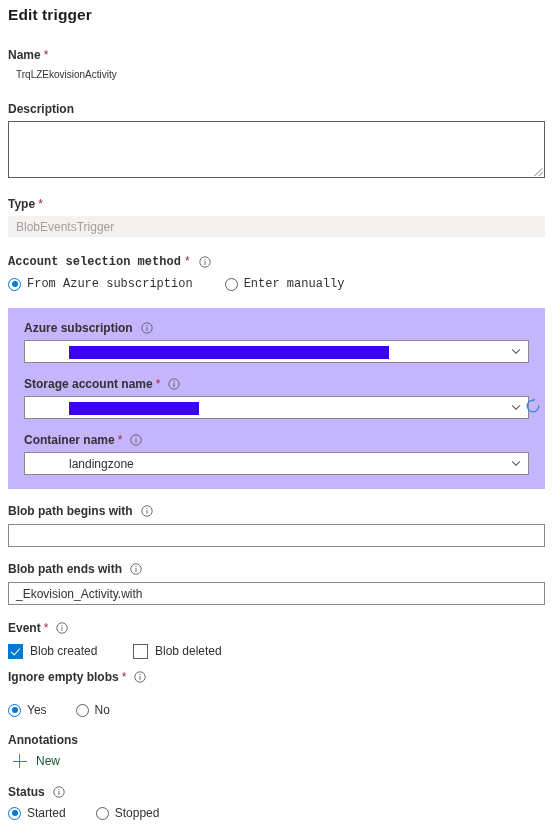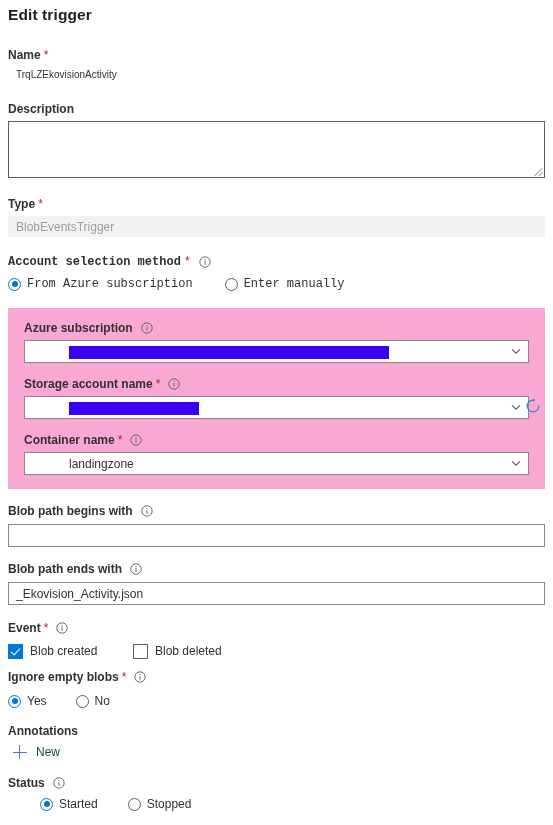--- a/index.html
+++ b/index.html
@@ -151,21 +151,21 @@
   
   .redact {
     display: inline-block;
     height: 13px;
     background: #3a01f2;
     vertical-align: middle;
   }
 
   
   .group-panel {
-    background: #f9a8d4;
+    background: #c4b5fd;
     box-sizing: border-box;
     padding: 12px 16px 14px 16px;
     position: relative;
   }
   .group-panel .label { font-weight: 600; }
 
   .refresh-btn {
     position: absolute;
     width: 20px;
     height: 20px;
@@ -441,21 +441,21 @@
       <span>Blob path ends with</span>
       <span class="info-icon">
         <svg width="12" height="12" viewBox="0 0 12 12" aria-hidden="true">
           <circle cx="6" cy="6" r="5.2" fill="none" stroke="#605e5c" stroke-width="0.9"></circle>
           <rect x="5.55" y="4.9" width="0.9" height="4" fill="#605e5c"></rect>
           <rect x="5.55" y="3" width="0.9" height="1" fill="#605e5c"></rect>
         </svg>
       </span>
     </div>
     <div class="txt" style="margin-top:5px;">
-      <span>_Ekovision_Activity.json</span>
+      <span>_Ekovision_Activity.with</span>
     </div>
   </div>
 
   <div class="field" style="margin-top:15px;">
     <div class="label">
       <span>Event</span>
         <span class="req">*</span>
       <span class="info-icon">
         <svg width="12" height="12" viewBox="0 0 12 12" aria-hidden="true">
           <circle cx="6" cy="6" r="5.2" fill="none" stroke="#605e5c" stroke-width="0.9"></circle>
@@ -481,21 +481,21 @@
       <span>Ignore empty blobs</span>
         <span class="req">*</span>
       <span class="info-icon">
         <svg width="12" height="12" viewBox="0 0 12 12" aria-hidden="true">
           <circle cx="6" cy="6" r="5.2" fill="none" stroke="#605e5c" stroke-width="0.9"></circle>
           <rect x="5.55" y="4.9" width="0.9" height="4" fill="#605e5c"></rect>
           <rect x="5.55" y="3" width="0.9" height="1" fill="#605e5c"></rect>
         </svg>
       </span>
     </div>
-    <div class="radio-row" style="margin-top:8px;">
+    <div class="radio-row" style="margin-top:17px;">
       <div class="radio-opt selected" style="margin-right:17px;">
         <span class="radio-mark"></span>
         <span>Yes</span>
       </div>
       <div class="radio-opt">
         <span class="radio-mark"></span>
         <span>No</span>
       </div>
     </div>
   </div>
@@ -515,21 +515,21 @@
       <span>Status</span>
       <span class="info-icon">
         <svg width="12" height="12" viewBox="0 0 12 12" aria-hidden="true">
           <circle cx="6" cy="6" r="5.2" fill="none" stroke="#605e5c" stroke-width="0.9"></circle>
           <rect x="5.55" y="4.9" width="0.9" height="4" fill="#605e5c"></rect>
           <rect x="5.55" y="3" width="0.9" height="1" fill="#605e5c"></rect>
         </svg>
       </span>
     </div>
     <div class="radio-row" style="margin-top:5px;">
-      <div class="radio-opt selected" style="margin-right:18px;margin-left:32px;">
+      <div class="radio-opt selected" style="margin-right:18px;">
         <span class="radio-mark"></span>
         <span>Started</span>
       </div>
       <div class="radio-opt">
         <span class="radio-mark"></span>
         <span>Stopped</span>
       </div>
     </div>
   </div>
 

